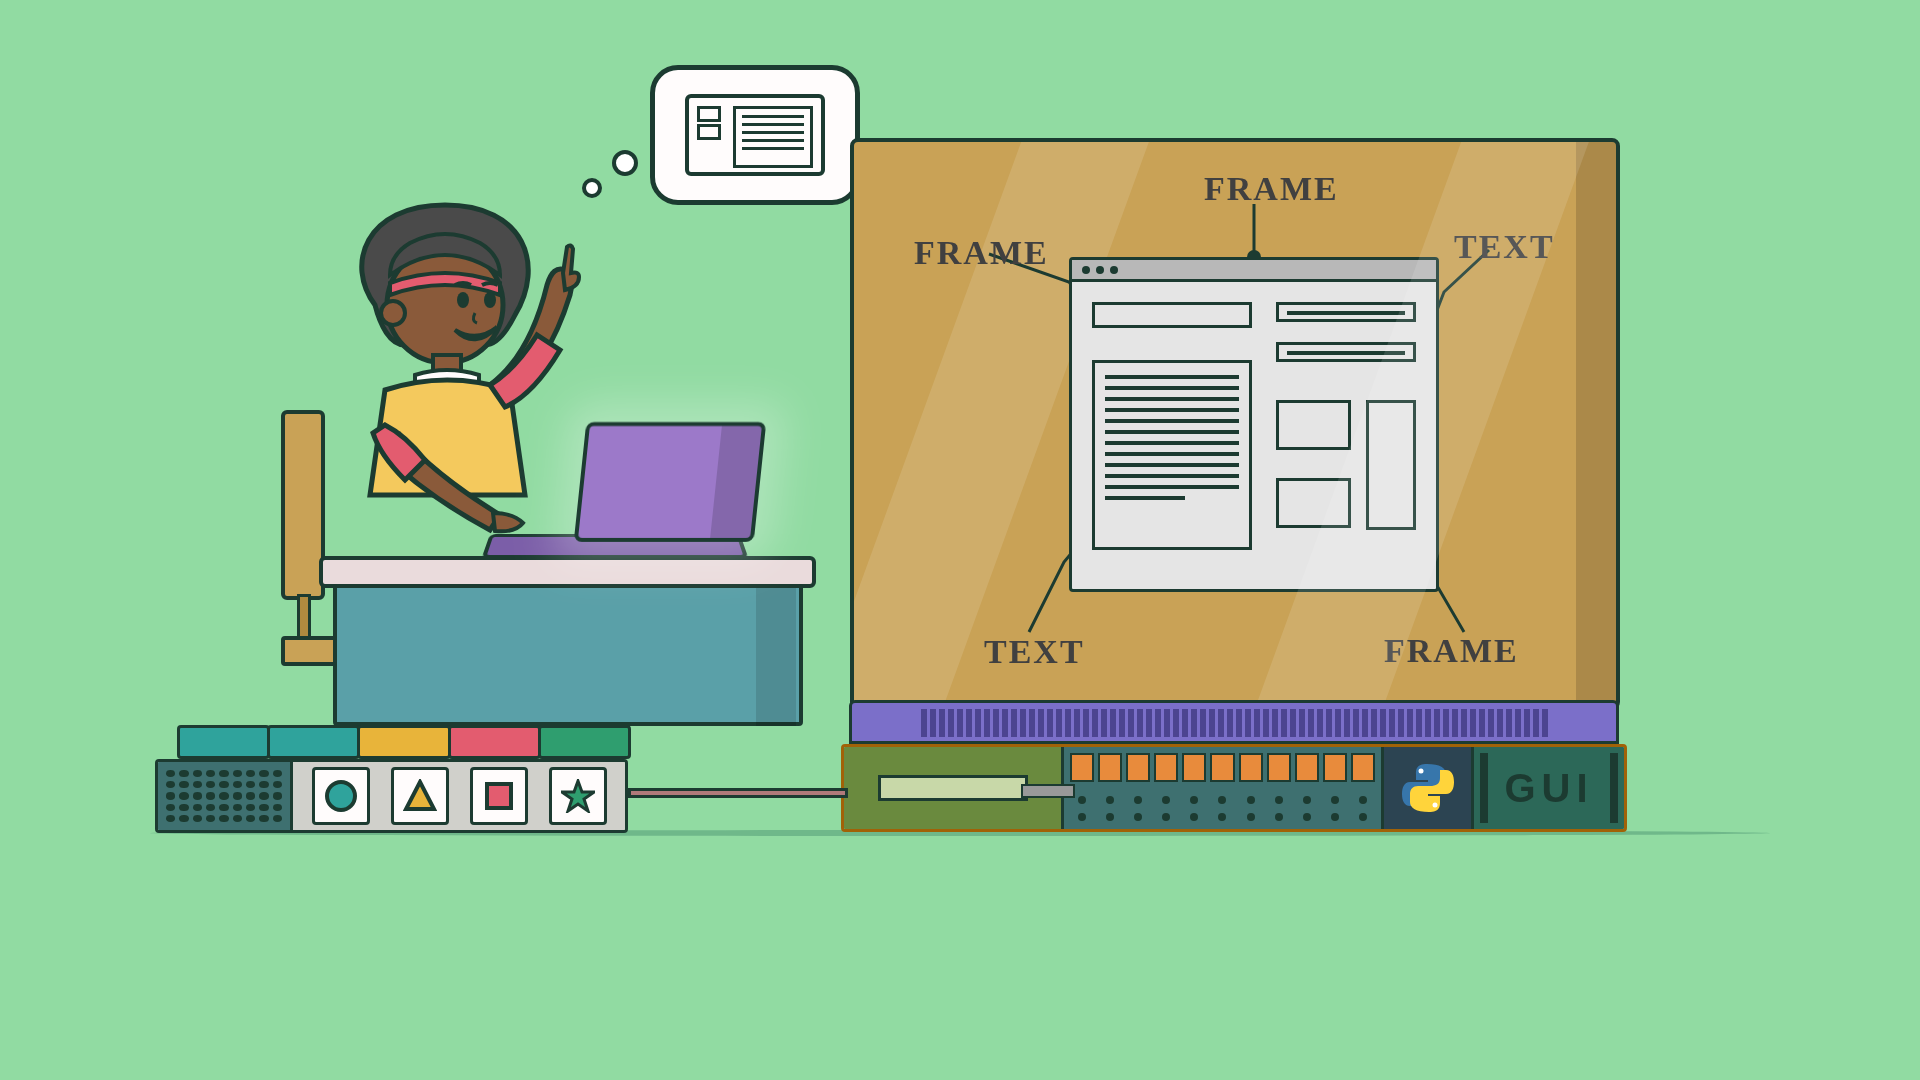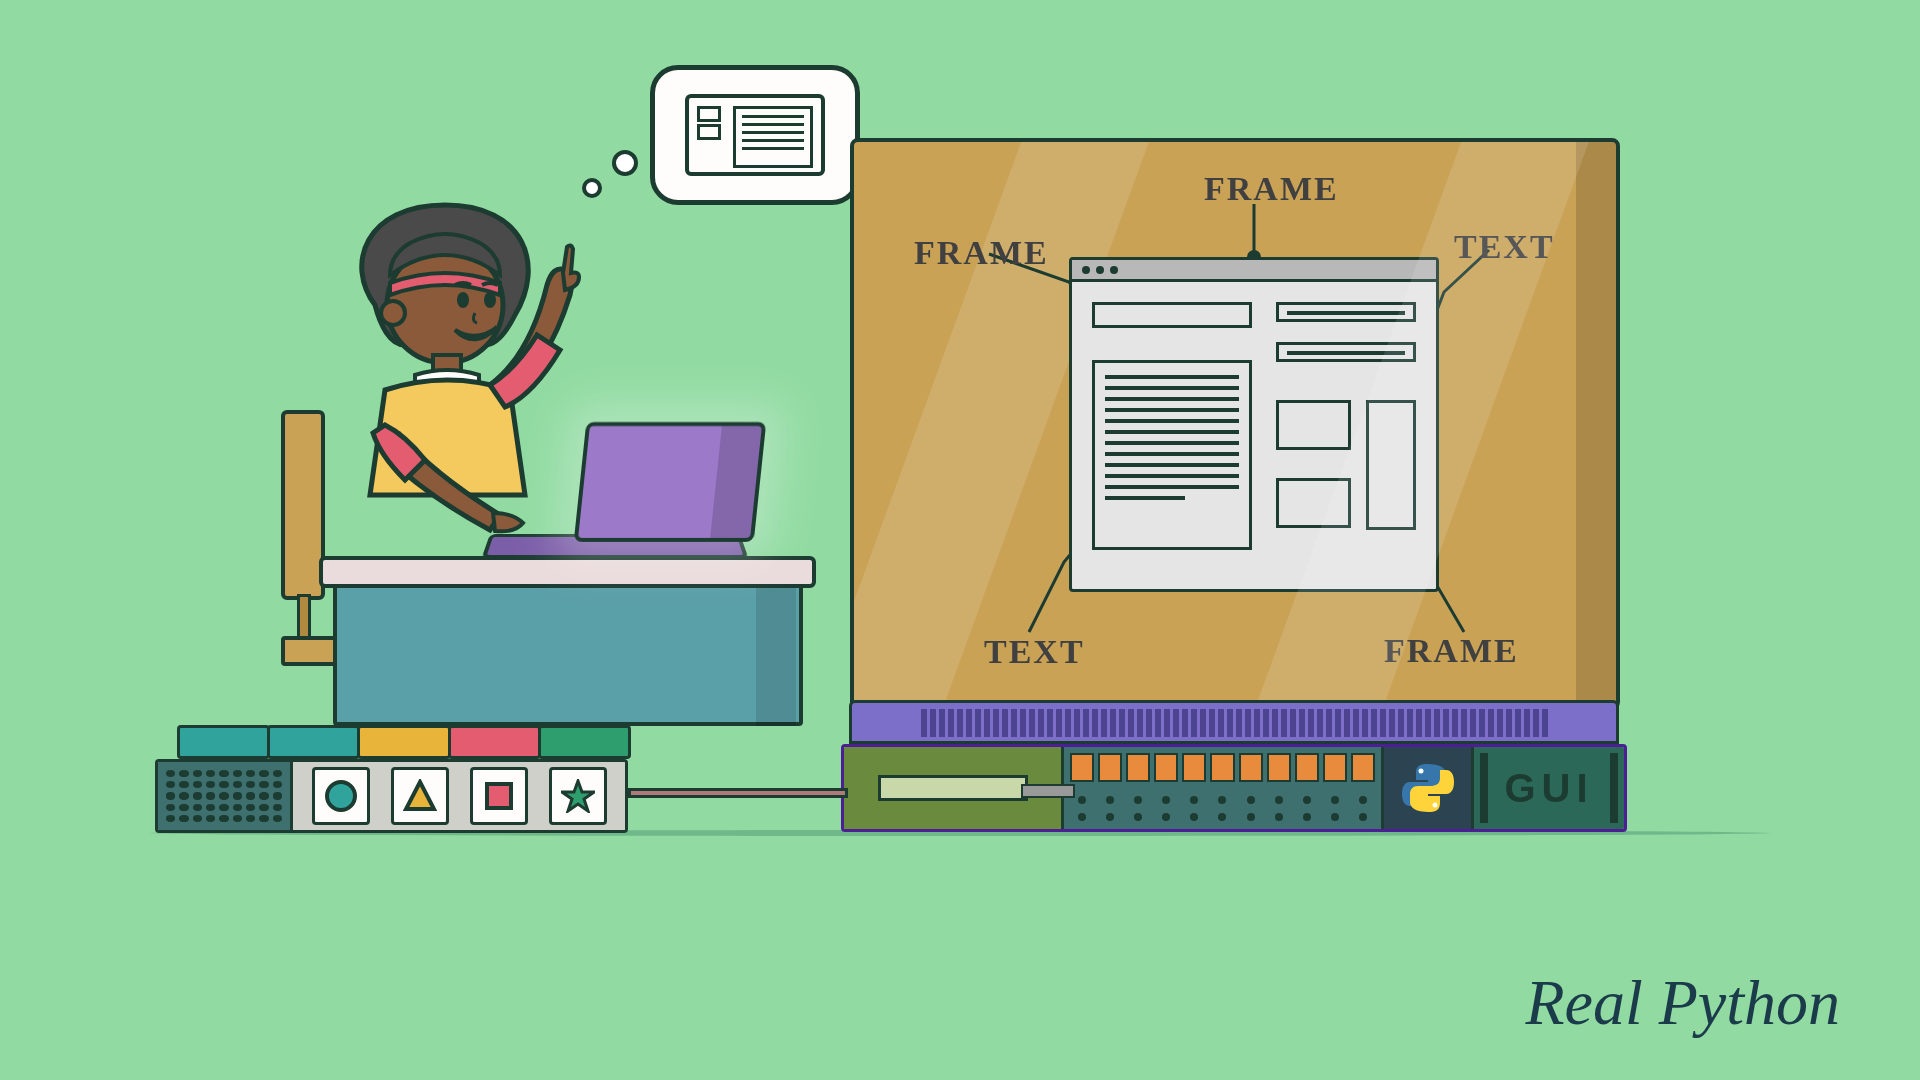--- a/index.html
+++ b/index.html
@@ -351,21 +351,21 @@
     padding-bottom:4px;
   }
   .rack-right-top span {
     width:6px;
     height:28px;
     background:#4C4490;
   }
   .rack-right-bottom {
     flex:1;
     display:flex;
-    border:3px solid #4c1d95;
+    border:3px solid #a16207;
     border-radius:4px;
     overflow:hidden;
   }
   .drive {
     width:220px;
     background:#6A8A3E;
     border-right:3px solid #1C3B31;
     position:relative;
     display:flex;
     align-items:center;
@@ -795,14 +795,13 @@
         </svg>
       </div>
       <div class="gui-badge">
         <span>GUI</span>
       </div>
     </div>
   </div>
 
   <div class="connector"></div>
 
-  <div class="watermark">Real Python</div>
 </div>
 
 </body></html>

